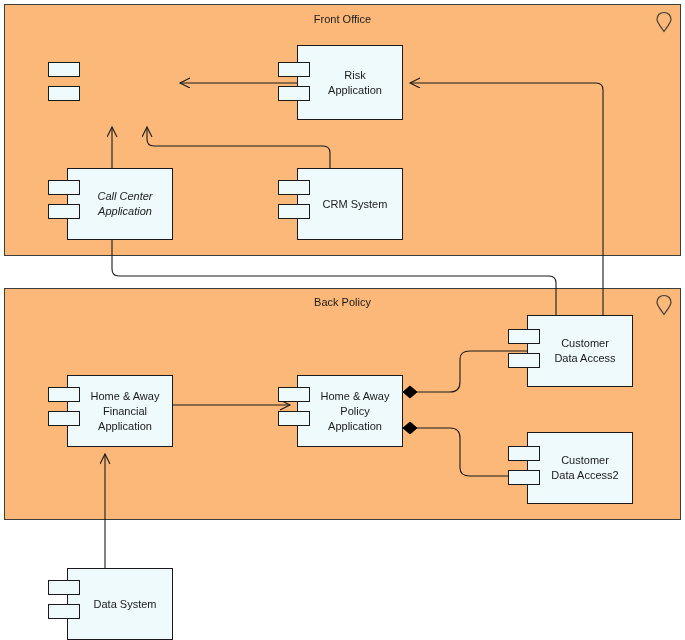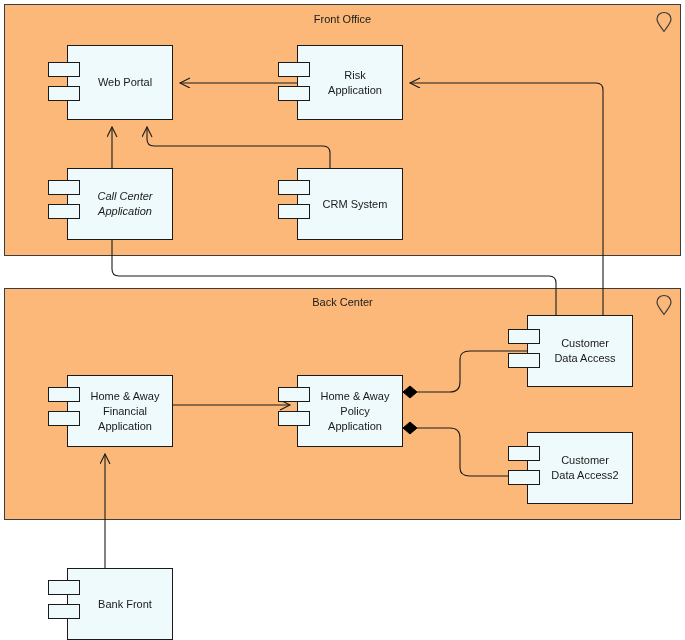--- a/index.html
+++ b/index.html
@@ -79,21 +79,21 @@
   <div class="pkg" style="left:4px; top:4px; width:677px; height:252px;">
     <div class="pkg-title" style="top:8px;">Front Office</div>
     <span class="pin-icon" style="right:6px; top:5px;">
       <svg width="20" height="24" viewBox="0 0 20 24">
         <path d="M10 2.5 C5.6 2.5 3 5.6 3 9.2 C3 12.4 6.6 16.6 10 21.5 C13.4 16.6 17 12.4 17 9.2 C17 5.6 14.4 2.5 10 2.5 Z" fill="none" stroke="#3d3d3d" stroke-width="1.2"></path>
       </svg>
     </span>
   </div>
 
   <div class="pkg" style="left:4px; top:288px; width:677px; height:232px;">
-    <div class="pkg-title" style="top:7px;">Back Center</div>
+    <div class="pkg-title" style="top:7px;">Back Policy</div>
     <span class="pin-icon" style="right:6px; top:4px;">
       <svg width="20" height="24" viewBox="0 0 20 24">
         <path d="M10 2.5 C5.6 2.5 3 5.6 3 9.2 C3 12.4 6.6 16.6 10 21.5 C13.4 16.6 17 12.4 17 9.2 C17 5.6 14.4 2.5 10 2.5 Z" fill="none" stroke="#3d3d3d" stroke-width="1.2"></path>
       </svg>
     </span>
   </div>
 
   <svg id="edges">
     <defs>
       <marker id="oa" markerWidth="14" markerHeight="14" refX="11" refY="5" orient="auto" markerUnits="userSpaceOnUse">
@@ -118,23 +118,20 @@
 
       <path d="M417,392 L450,392 Q460,392 460,382 L460,359 Q460,351 470,351 L527,351"></path>
 
       <path d="M417,428 L450,428 Q460,428 460,438 L460,468 Q460,476 470,476 L527,476"></path>
     </g>
 
     <polygon points="403,392 410,386 417,392 410,398" fill="#000000" stroke="#000000" stroke-width="1"></polygon>
     <polygon points="403,428 410,422 417,428 410,434" fill="#000000" stroke="#000000" stroke-width="1"></polygon>
   </svg>
 
-  <div class="component" style="left:67px; top:45px; width:106px; height:75px;">
-    <div class="label">Web Portal</div>
-  </div>
   <div class="port" style="left:48px; top:62px;"></div>
   <div class="port" style="left:48px; top:86px;"></div>
 
   <div class="component" style="left:297px; top:45px; width:106px; height:75px;">
     <div class="label">Risk
 Application</div>
   </div>
   <div class="port" style="left:278px; top:62px;"></div>
   <div class="port" style="left:278px; top:86px;"></div>
 
@@ -175,18 +172,18 @@
 
   <div class="component" style="left:297px; top:375px; width:106px; height:72px;">
     <div class="label">Home &amp; Away
 Policy
 Application</div>
   </div>
   <div class="port" style="left:278px; top:387px;"></div>
   <div class="port" style="left:278px; top:411px;"></div>
 
   <div class="component" style="left:67px; top:568px; width:106px; height:72px;">
-    <div class="label">Bank Front</div>
+    <div class="label">Data System</div>
   </div>
   <div class="port" style="left:48px; top:580px;"></div>
   <div class="port" style="left:48px; top:604px;"></div>
 
 </div>
 
 </body></html>

